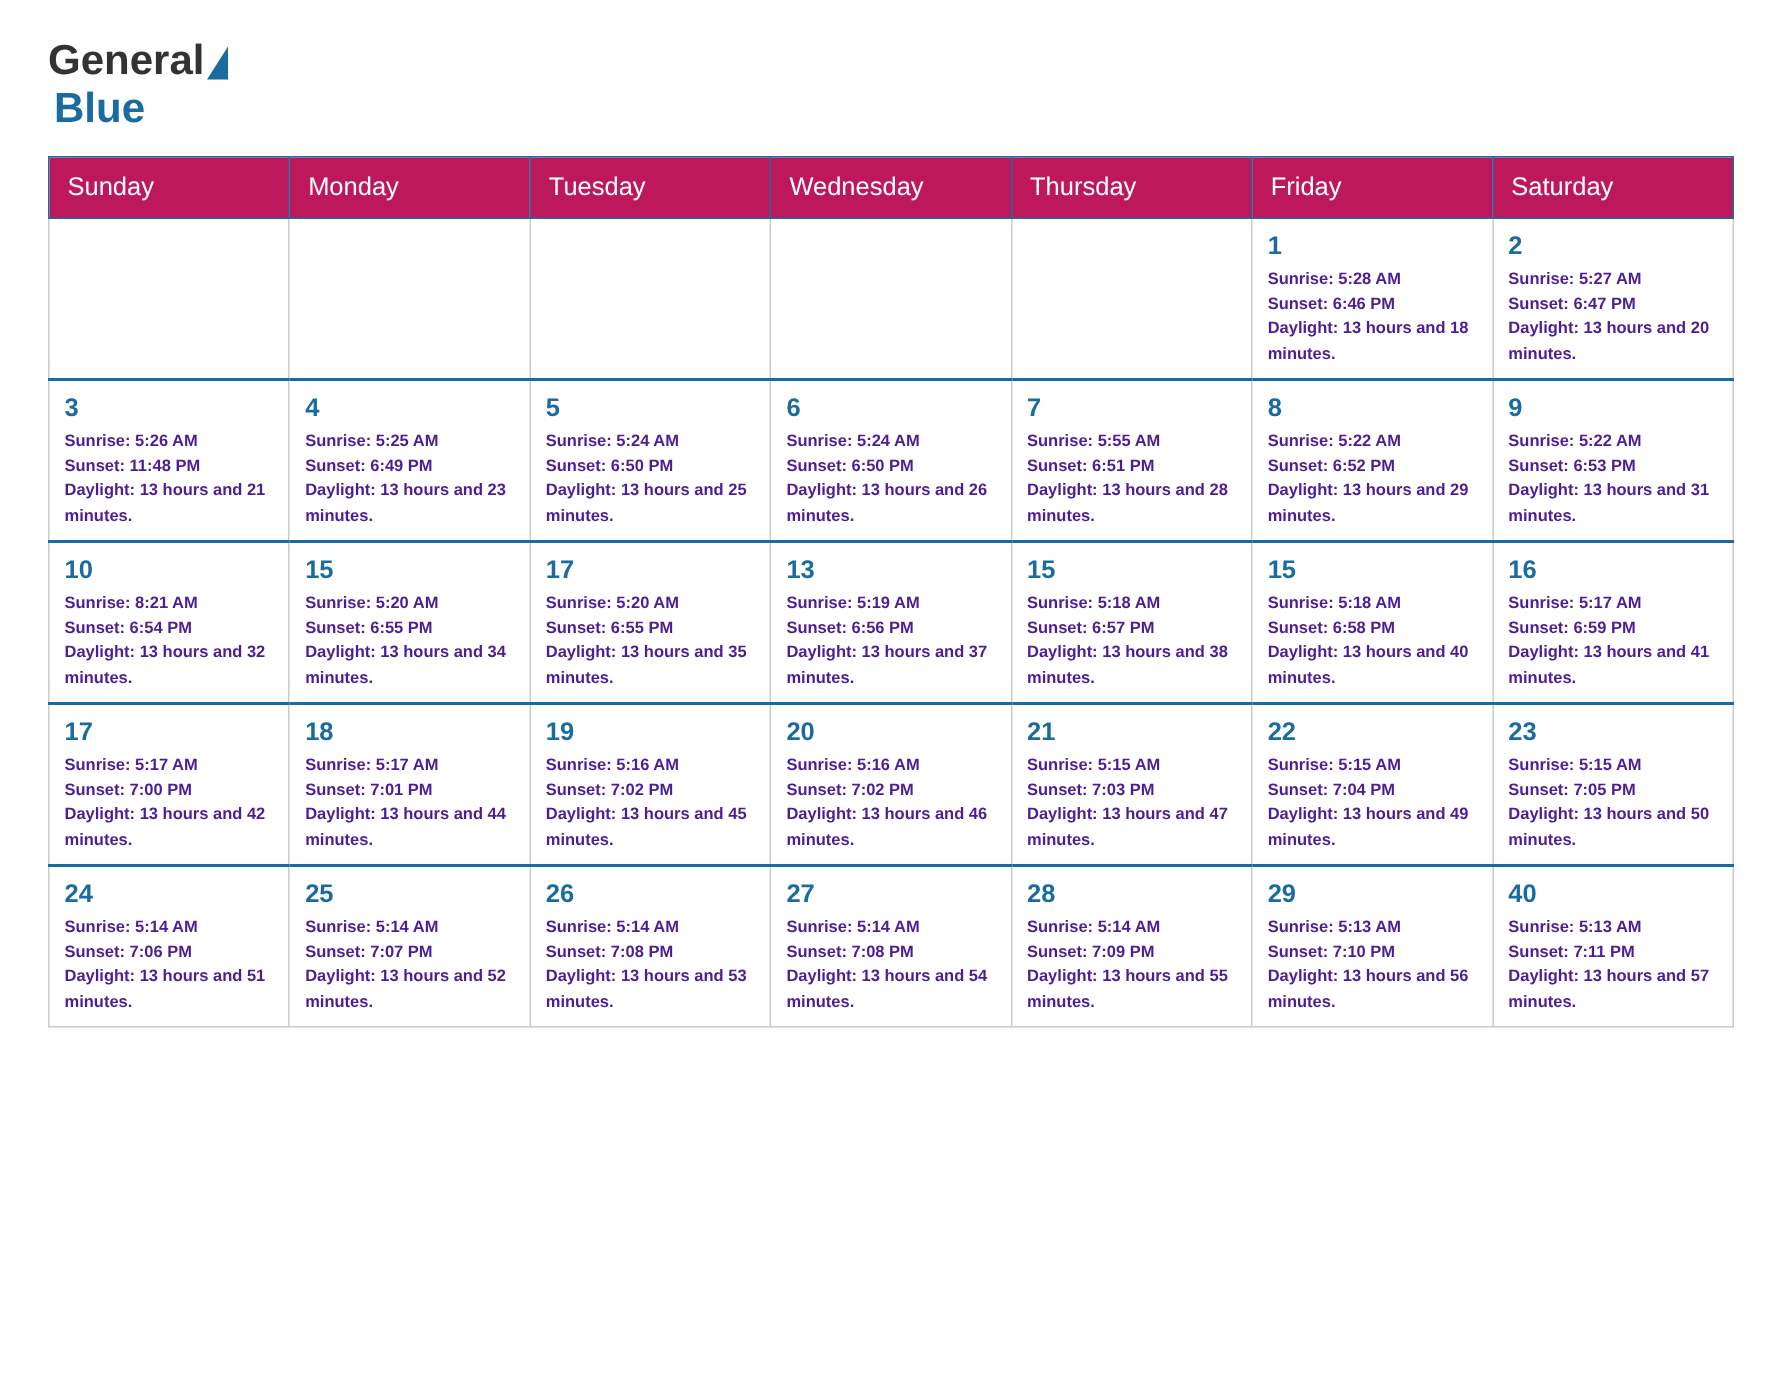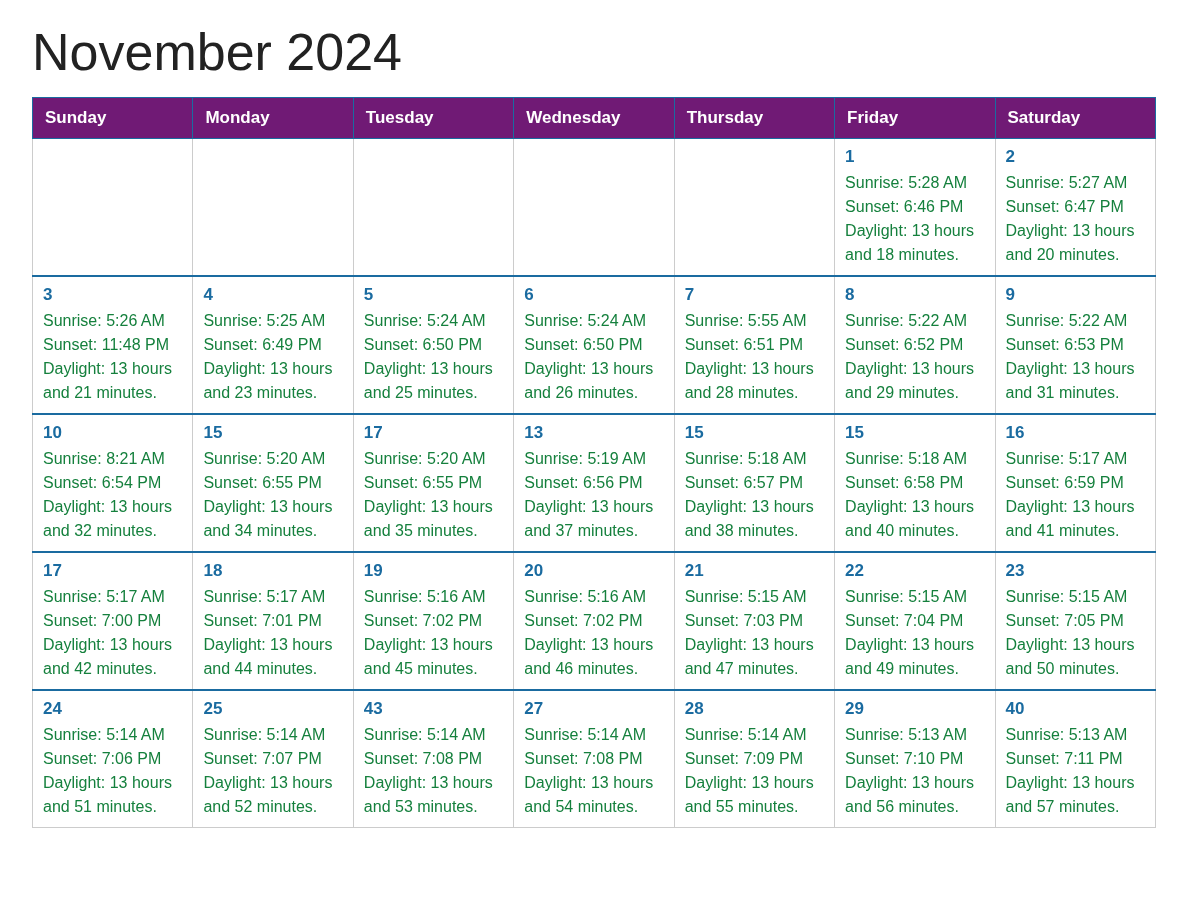--- a/index.html
+++ b/index.html
@@ -57,24 +57,24 @@
       font-size: 22px;
       color: #444;
       margin-top: 4px;
     }
     .calendar {
       width: 100%;
       border-collapse: collapse;
       border: 1px solid #aaa;
     }
     .calendar th {
-      background-color: #701a75;
+      background-color: #be185d;
       color: #fff;
       font-size: 17px;
-      font-weight: bold;
+      font-weight: normal;
       padding: 10px 12px;
       text-align: left;
       border: 1px solid #1a6ba0;
     }
     .calendar td {
       vertical-align: top;
       padding: 8px 10px;
       border: 1px solid #ccc;
       width: calc(100% / 7);
       min-height: 110px;
@@ -82,37 +82,44 @@
       color: #333;
     }
     .day-num {
       font-size: 17px;
       font-weight: bold;
       color: #1a6ba0;
       display: block;
       margin-bottom: 4px;
     }
     .day-info {
-      font-size: 16px;
-      color: #15803d;
+      font-size: 11px;
+      color: #4c1d95;
       line-height: 1.5;
+      font-weight: bold;
     }
     .empty-cell {
       background: #fff;
     }
     .row-top td {
       border-top: 2px solid #1a6ba0;
     }
   </style>
 </head>
 <body>
 
 <div class="header">
+  <div class="logo">
+    <div class="logo-top">
+      <span class="logo-general">General</span>
+      <div class="logo-arrow"></div>
+    </div>
+    <span class="logo-blue">Blue</span>
+  </div>
   <div class="title-block">
-    <div class="month-title">November 2024</div>
   </div>
 </div>
 
 <table class="calendar">
   <thead>
     <tr>
     <th>Sunday</th>
         <th>Monday</th>
         <th>Tuesday</th>
         <th>Wednesday</th>
@@ -280,21 +287,21 @@
 Sunset: 7:06 PM
 Daylight: 13 hours and 51 minutes.</div>
         </td>
         <td>
           <span class="day-num">25</span>
           <div class="day-info" style="white-space: pre-line;">Sunrise: 5:14 AM
 Sunset: 7:07 PM
 Daylight: 13 hours and 52 minutes.</div>
         </td>
         <td>
-          <span class="day-num">43</span>
+          <span class="day-num">26</span>
           <div class="day-info" style="white-space: pre-line;">Sunrise: 5:14 AM
 Sunset: 7:08 PM
 Daylight: 13 hours and 53 minutes.</div>
         </td>
         <td>
           <span class="day-num">27</span>
           <div class="day-info" style="white-space: pre-line;">Sunrise: 5:14 AM
 Sunset: 7:08 PM
 Daylight: 13 hours and 54 minutes.</div>
         </td>

